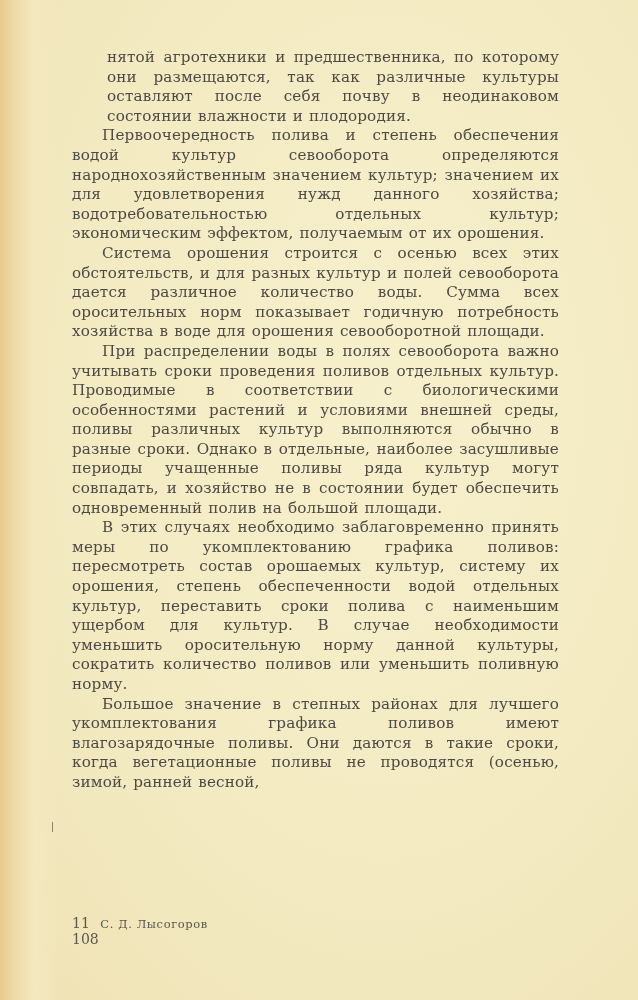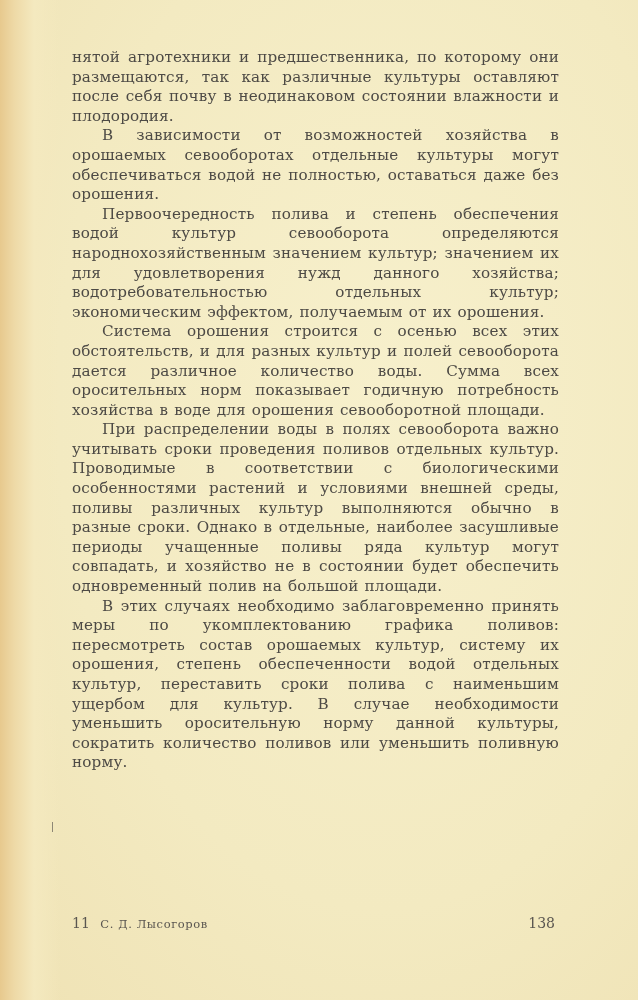--- a/index.html
+++ b/index.html
@@ -34,30 +34,32 @@
     .para {
       margin: 0;
       text-align: justify;
       text-indent: 30px;
       hyphens: manual;
       letter-spacing: 0.15px;
       word-spacing: 1px;
     }
     .para.no-indent {
       text-indent: 0;
+      margin-left: 35px;
     }
     .footer {
       position: absolute;
       left: 72px;
       top: 915px;
       width: 487px;
       display: flex;
       justify-content: space-between;
       align-items: baseline;
       color: #5a5650;
+      flex-direction: column;
     }
     .signature {
       font-size: 14px;
     }
     .signature .sig-num {
       font-size: 14px;
       margin-right: 6px;
     }
     .signature .sig-author {
       font-size: 11.5px;
@@ -76,30 +78,30 @@
       background: #8e8775;
     }
   </style>
 </head>
 <body>
 
 <div class="page">
 
   <div class="text-block">
     <p class="para no-indent">нятой агротехники и предшественника, по которому они размещаются, так как различные культуры оставляют после себя почву в неодинаковом состоянии влажности и плодородия.</p>
-    <p class="para">В зависимости от возможностей хозяйства в орошаемых севооборотах отдельные культуры могут обеспечиваться водой не полностью, оставаться даже без орошения.</p>
     <p class="para">Первоочередность полива и степень обеспечения водой культур севооборота определяются народнохозяйственным значением культур; значением их для удовлетворения нужд данного хозяйства; водотребовательностью отдельных культур; экономическим эффектом, получаемым от их орошения.</p>
     <p class="para">Система орошения строится с осенью всех этих обстоятельств, и для разных культур и полей севооборота дается различное количество воды. Сумма всех оросительных норм показывает годичную потребность хозяйства в воде для орошения севооборотной площади.</p>
     <p class="para">При распределении воды в полях севооборота важно учитывать сроки проведения поливов отдельных культур. Проводимые в соответствии с биологическими особенностями растений и условиями внешней среды, поливы различных культур выполняются обычно в разные сроки. Однако в отдельные, наиболее засушливые периоды учащенные поливы ряда культур могут совпадать, и хозяйство не в состоянии будет обеспечить одновременный полив на большой площади.</p>
     <p class="para">В этих случаях необходимо заблаговременно принять меры по укомплектованию графика поливов: пересмотреть состав орошаемых культур, систему их орошения, степень обеспеченности водой отдельных культур, переставить сроки полива с наименьшим ущербом для культур. В случае необходимости уменьшить оросительную норму данной культуры, сократить количество поливов или уменьшить поливную норму.</p>
+    <p class="para">Большое значение в степных районах для лучшего укомплектования графика поливов имеют влагозарядочные поливы. Они даются в такие сроки, когда вегетационные поливы не проводятся (осенью, зимой, ранней весной,</p>
   </div>
 
   <div class="mark"></div>
 
   <div class="footer">
     <span class="signature">
       <span class="sig-num">11</span>
       <span class="sig-author">С. Д. Лысогоров</span>
     </span>
-    <span class="page-number">138</span>
+    <span class="page-number">108</span>
   </div>
 
 </div>
 
 </body></html>

